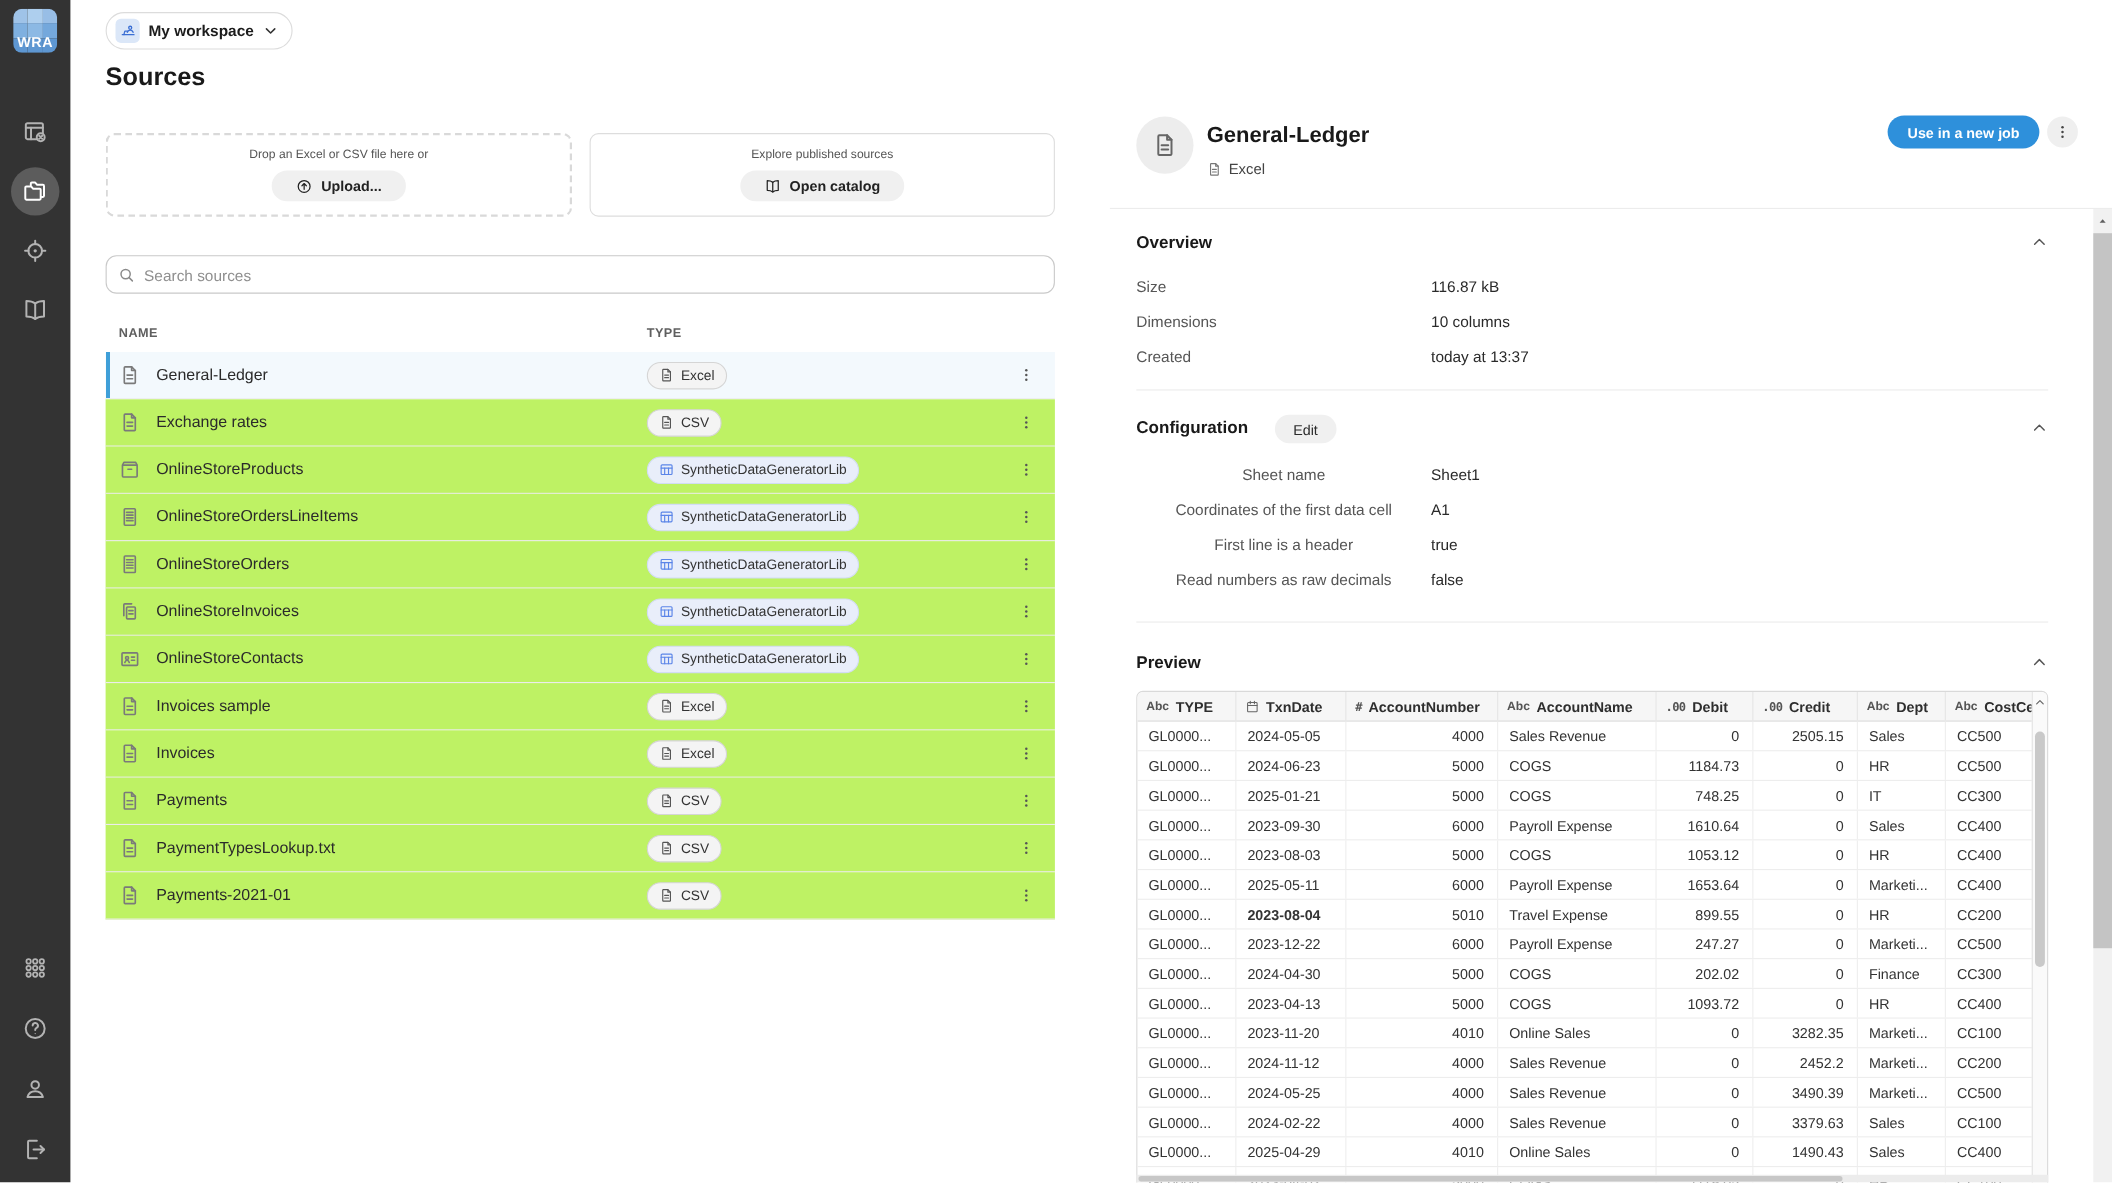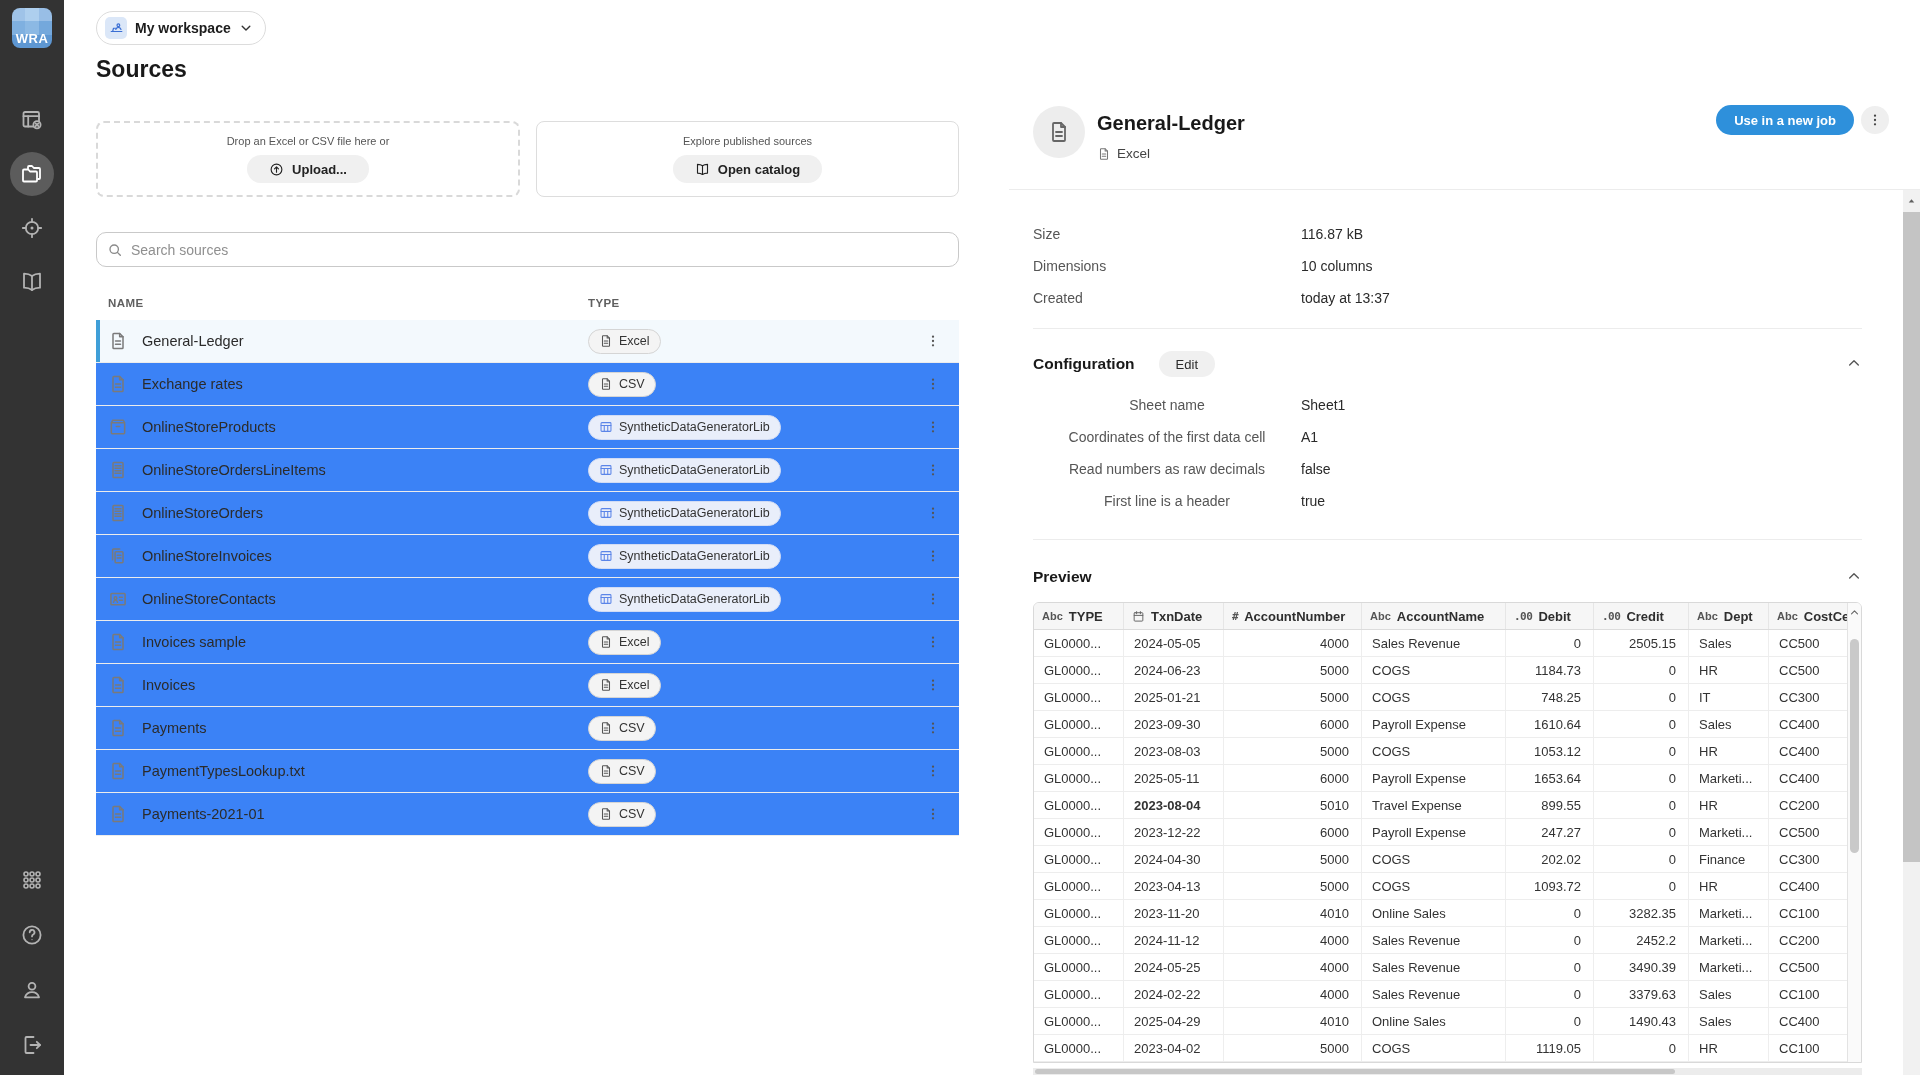--- a/index.html
+++ b/index.html
@@ -51,21 +51,21 @@
   .search-box input { border:none; outline:none; flex:1; font-size:14px; color:#333; font-family:inherit; }
   .search-box input::placeholder { color:#8f8f8f; }
 
   .list-head { position:absolute; left:96px; top:293px; width:863px; height:24px; font-size:11.5px;
                font-weight:700; color:#5f5f5f; letter-spacing:.4px; }
   .list-head .h-name { position:absolute; left:12px; top:4px; }
   .list-head .h-type { position:absolute; left:492px; top:4px; }
 
   .src-list { position:absolute; left:96px; top:320px; width:863px; }
   .src-row { position:relative; height:43px; border-bottom:1px solid #ececec; display:flex; align-items:center;
-             padding-left:12px; cursor:pointer; background:#3b82f6; }
+             padding-left:12px; cursor:pointer; background:#bef264; }
   .src-row.selected { background:#f3f9fd; box-shadow:inset 4px 0 0 #3f9fd8; }
   .src-row .icn { flex:none; }
   .src-name { margin-left:14px; font-size:14.5px; color:#2b2b2b; }
   .badge { position:absolute; left:492px; display:inline-flex; align-items:center; gap:6px; height:25px;
            padding:0 10px; border-radius:13px; font-size:12.5px; color:#333; }
   .badge.excel, .badge.csv { background:#f4f4f4; border:1px solid #d5d5d5; }
   .badge.synthetic { background:#e9eefa; border:1px solid #d2dcf4; }
   .kebab { position:absolute; right:14px; top:9px; width:24px; height:24px; display:flex; align-items:center;
            justify-content:center; color:#555; cursor:pointer; }
   .kebab svg { width:16px; height:16px; }
@@ -656,20 +656,28 @@
         <svg viewBox="0 0 24 24" fill="currentColor">
             <circle cx="12" cy="5.5" r="1.7"></circle>
             <circle cx="12" cy="12" r="1.7"></circle>
             <circle cx="12" cy="18.5" r="1.7"></circle>
           </svg>
       </div>
       <div class="d-divider"></div>
     </div>
 
     <div class="section sec-overview">
+      <div class="sec-title-row">
+        <span class="sec-title">Overview</span>
+        <span class="sec-chev">
+          <svg viewBox="0 0 24 24" fill="none" stroke="currentColor" stroke-width="2" stroke-linecap="round" stroke-linejoin="round">
+              <path d="M5.5 15l6.5-6.5L18.5 15"></path>
+            </svg>
+        </span>
+      </div>
       <div class="fields">
           <div class="field">
             <span class="f-label">Size</span>
             <span class="f-value">116.87 kB</span>
           </div>
           <div class="field">
             <span class="f-label">Dimensions</span>
             <span class="f-value">10 columns</span>
           </div>
           <div class="field">
@@ -692,26 +700,26 @@
       <div class="fields">
           <div class="field">
             <span class="f-label">Sheet name</span>
             <span class="f-value">Sheet1</span>
           </div>
           <div class="field">
             <span class="f-label">Coordinates of the first data cell</span>
             <span class="f-value">A1</span>
           </div>
           <div class="field">
+            <span class="f-label">First line is a header</span>
+            <span class="f-value">true</span>
+          </div>
+          <div class="field">
             <span class="f-label">Read numbers as raw decimals</span>
             <span class="f-value">false</span>
-          </div>
-          <div class="field">
-            <span class="f-label">First line is a header</span>
-            <span class="f-value">true</span>
           </div>
         </div>
     </div>
 
     <div class="section sec-preview no-border">
       <div class="sec-title-row">
         <span class="sec-title">Preview</span>
         <span class="sec-chev">
           <svg viewBox="0 0 24 24" fill="none" stroke="currentColor" stroke-width="2" stroke-linecap="round" stroke-linejoin="round">
               <path d="M5.5 15l6.5-6.5L18.5 15"></path>

